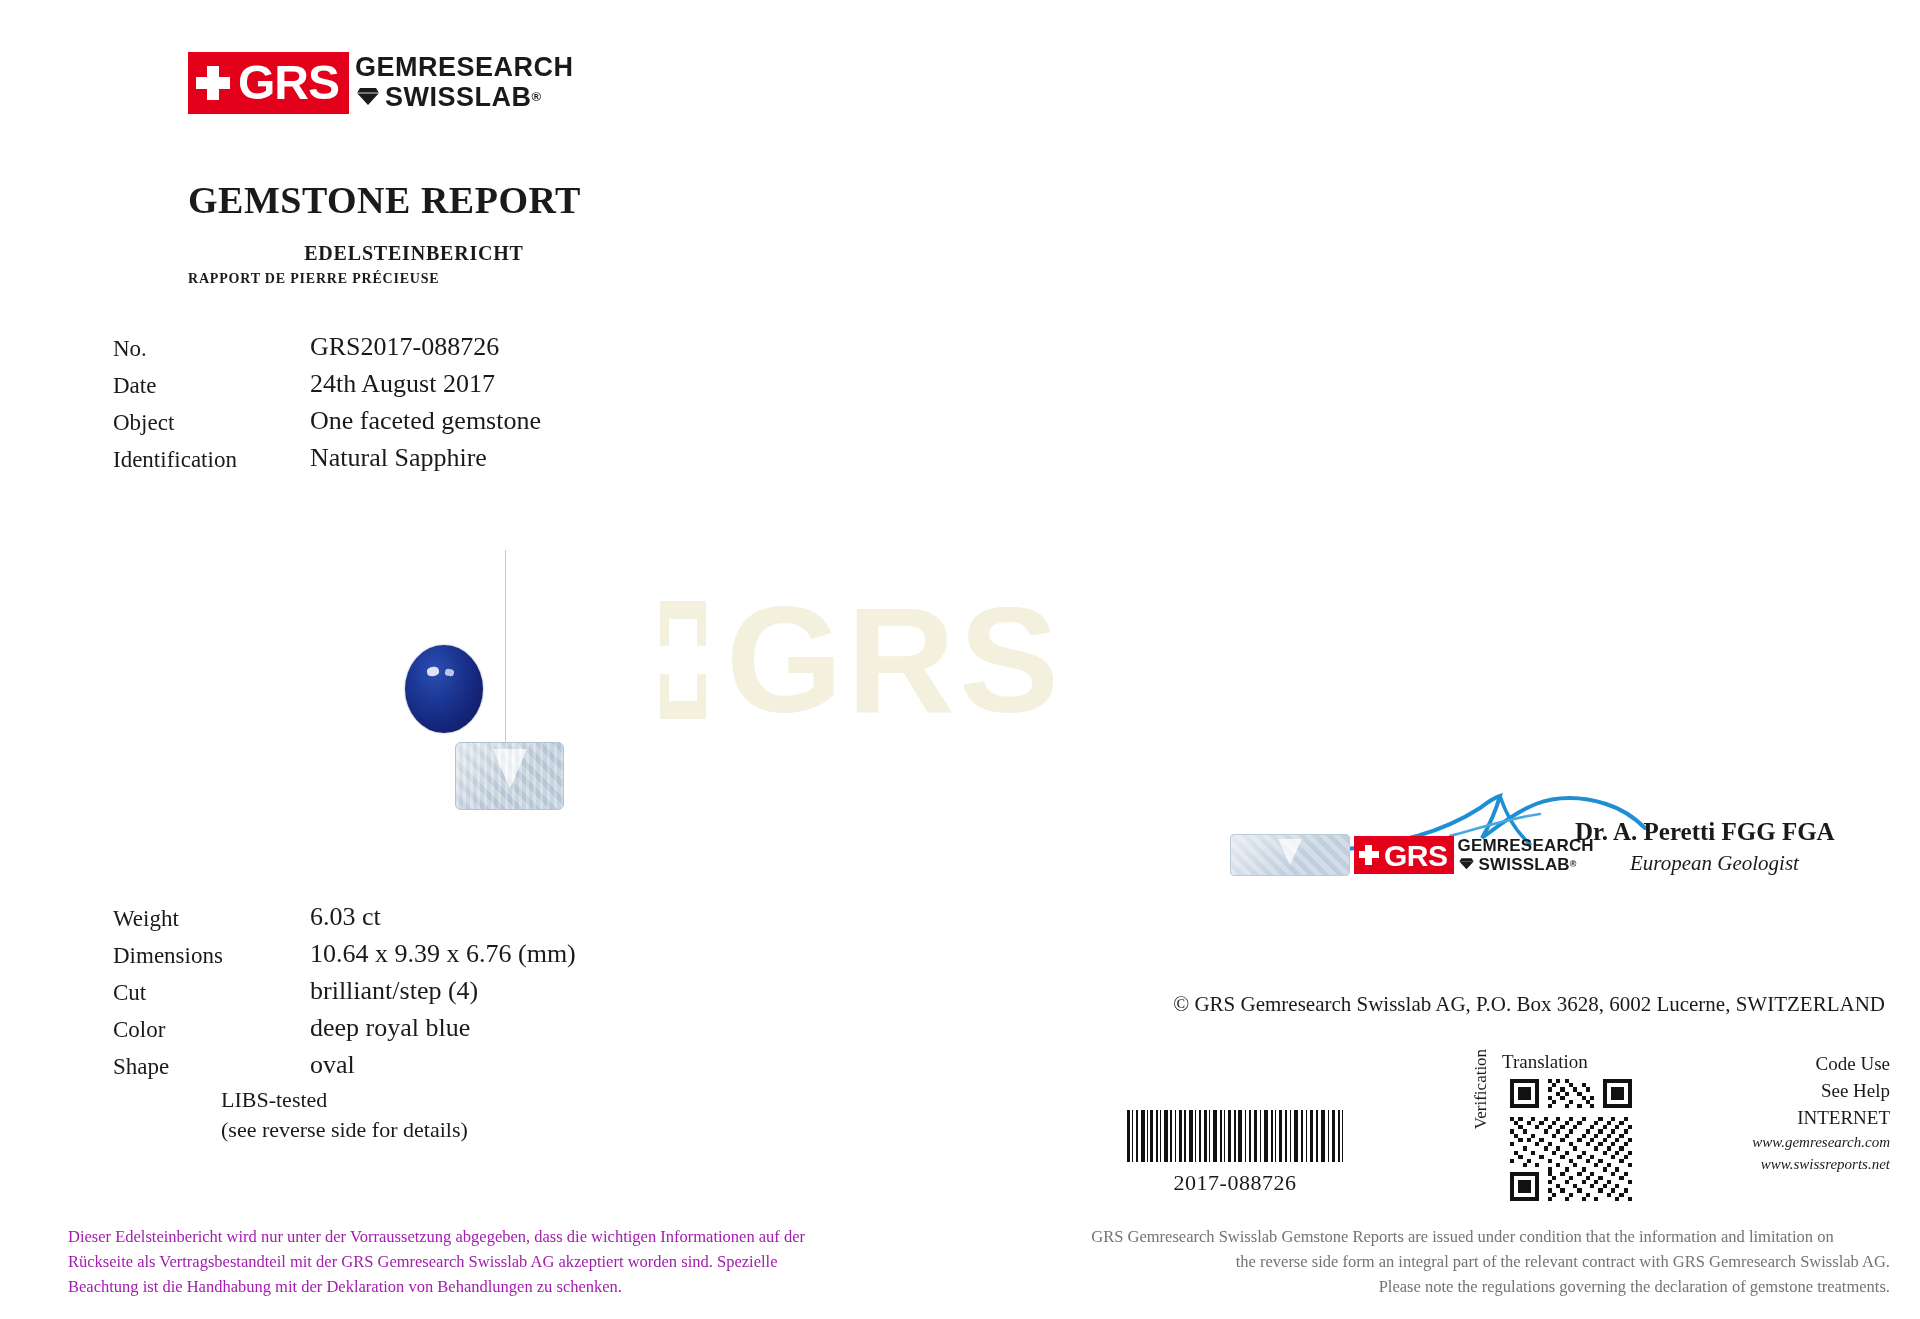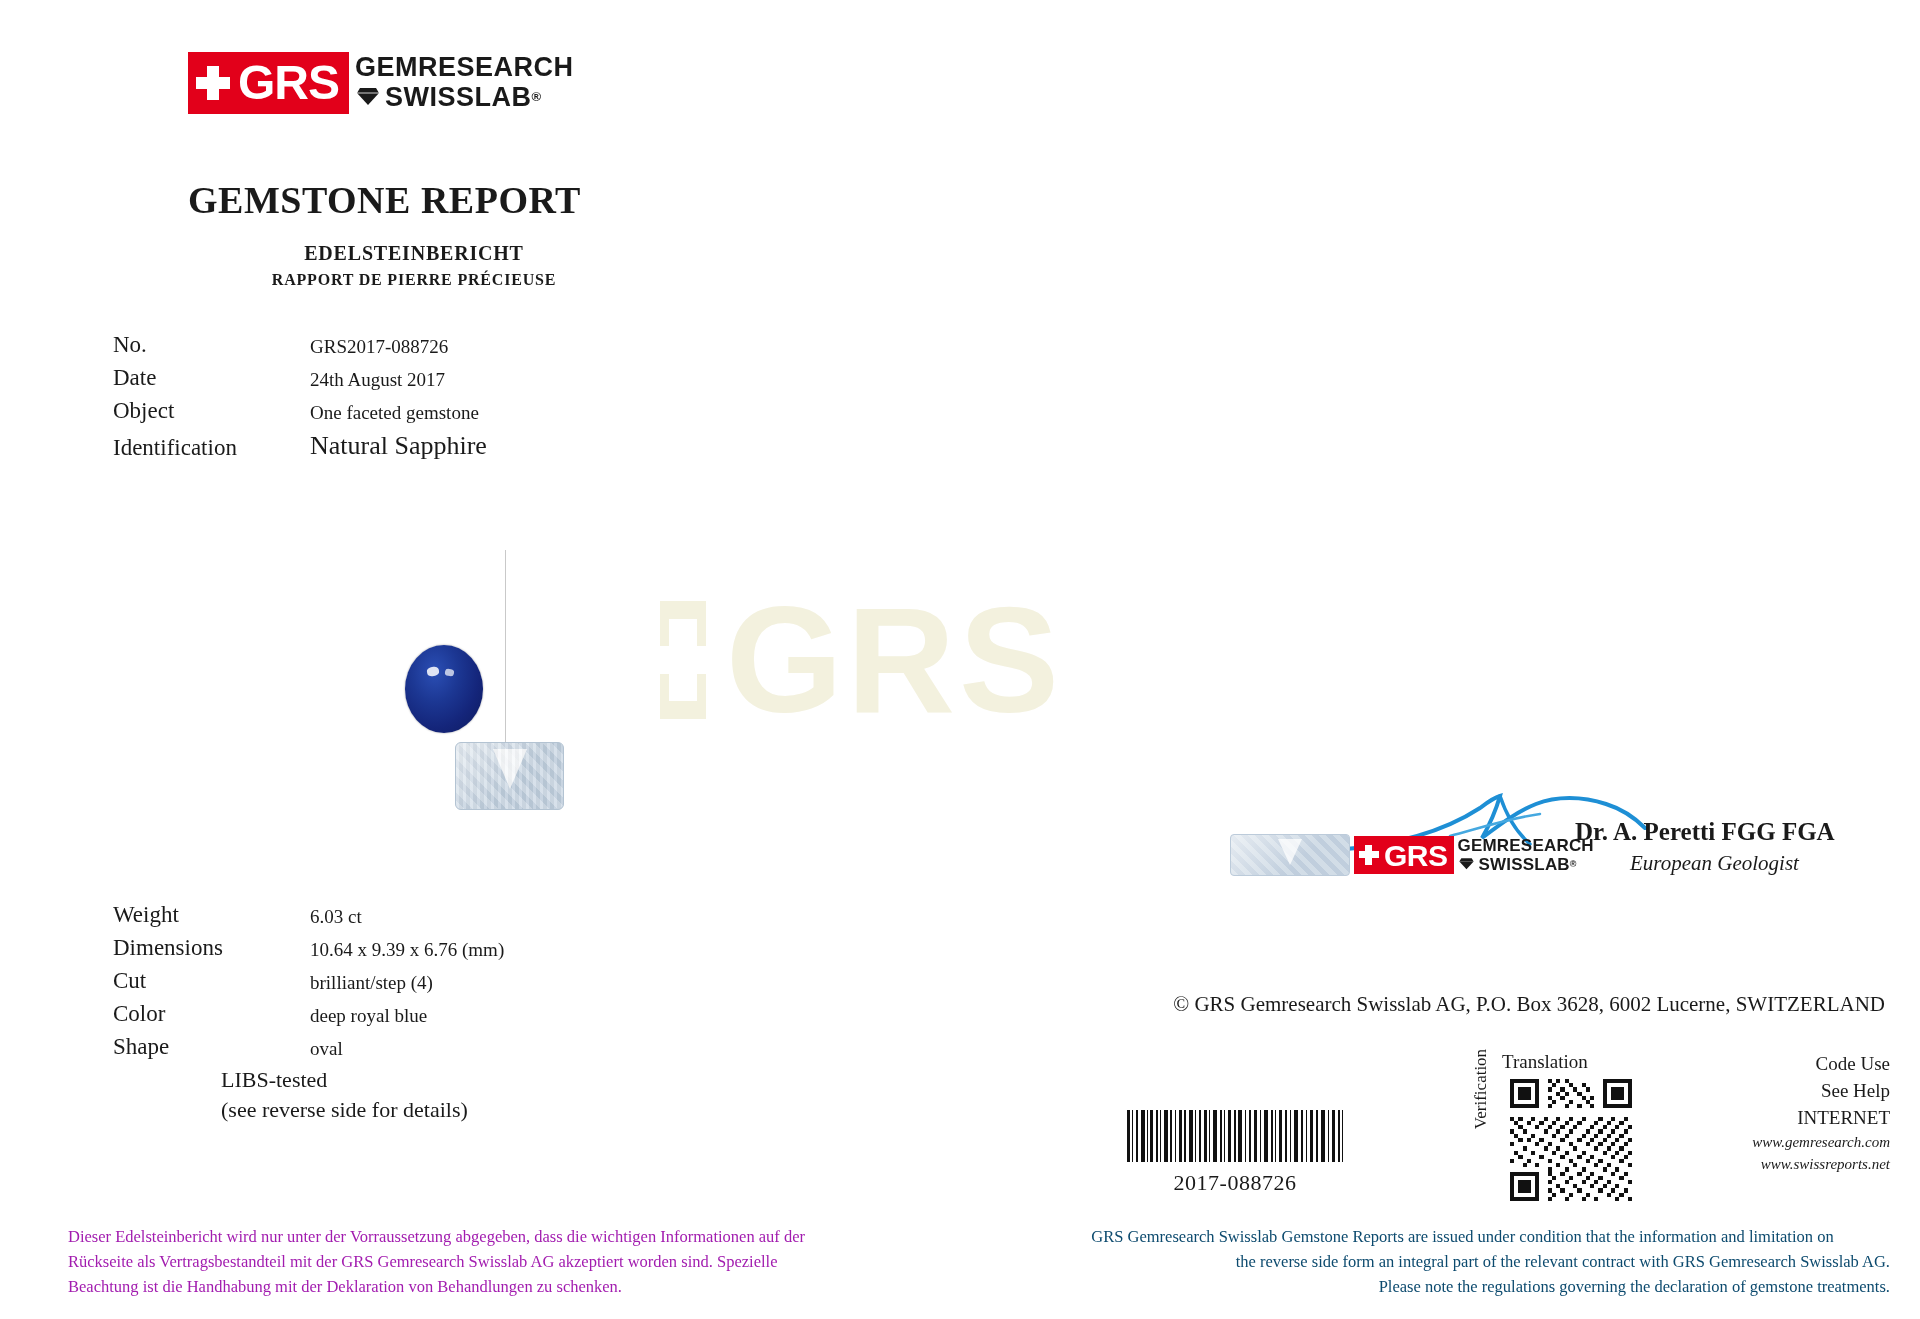--- a/index.html
+++ b/index.html
@@ -153,24 +153,23 @@
     font-family: "Liberation Serif", serif;
     font-weight: bold;
     font-size: 20px;
     letter-spacing: 0.8px;
   }
   .title-sub2 {
     position: absolute;
     left: 188px;
     top: 271px;
     width: 452px;
-    text-align: center;
     font-family: "Liberation Serif", serif;
     font-weight: bold;
-    font-size: 16px;
+    font-size: 14px;
     letter-spacing: 0.8px;
   }
 
   
   .fields-top {
     position: absolute;
     left: 113px;
     top: 332px;
   }
   .fields-bottom {
@@ -182,21 +181,21 @@
     display: flex;
     align-items: flex-end;
     margin-bottom: 7px;
   }
   .field-label {
     width: 197px;
     font-size: 23px;
     font-family: "Liberation Serif", serif;
   }
   .field-value {
-    font-size: 19px;
+    font-size: 26px;
     font-family: "Liberation Serif", serif;
   }
   .field-value.big {
     font-size: 26px;
   }
   .sub-value {
     margin-left: 108px;
     font-size: 22px;
     margin-bottom: 4px;
     font-family: "Liberation Serif", serif;
@@ -506,21 +505,21 @@
   }
   .footer-right {
     position: absolute;
     left: 1035px;
     top: 1224px;
     width: 855px;
     text-align: right;
     font-family: "Liberation Serif", serif;
     font-size: 16.5px;
     line-height: 25px;
-    color: #0c4a6e;
+    color: #737373;
   }
   .footer-right div:first-child { text-align: center; }
   .footer-right div:nth-child(2) { text-align: right; }
 </style>
 </head>
 <body>
 
 <div class="page">
 
   <div class="watermark">

